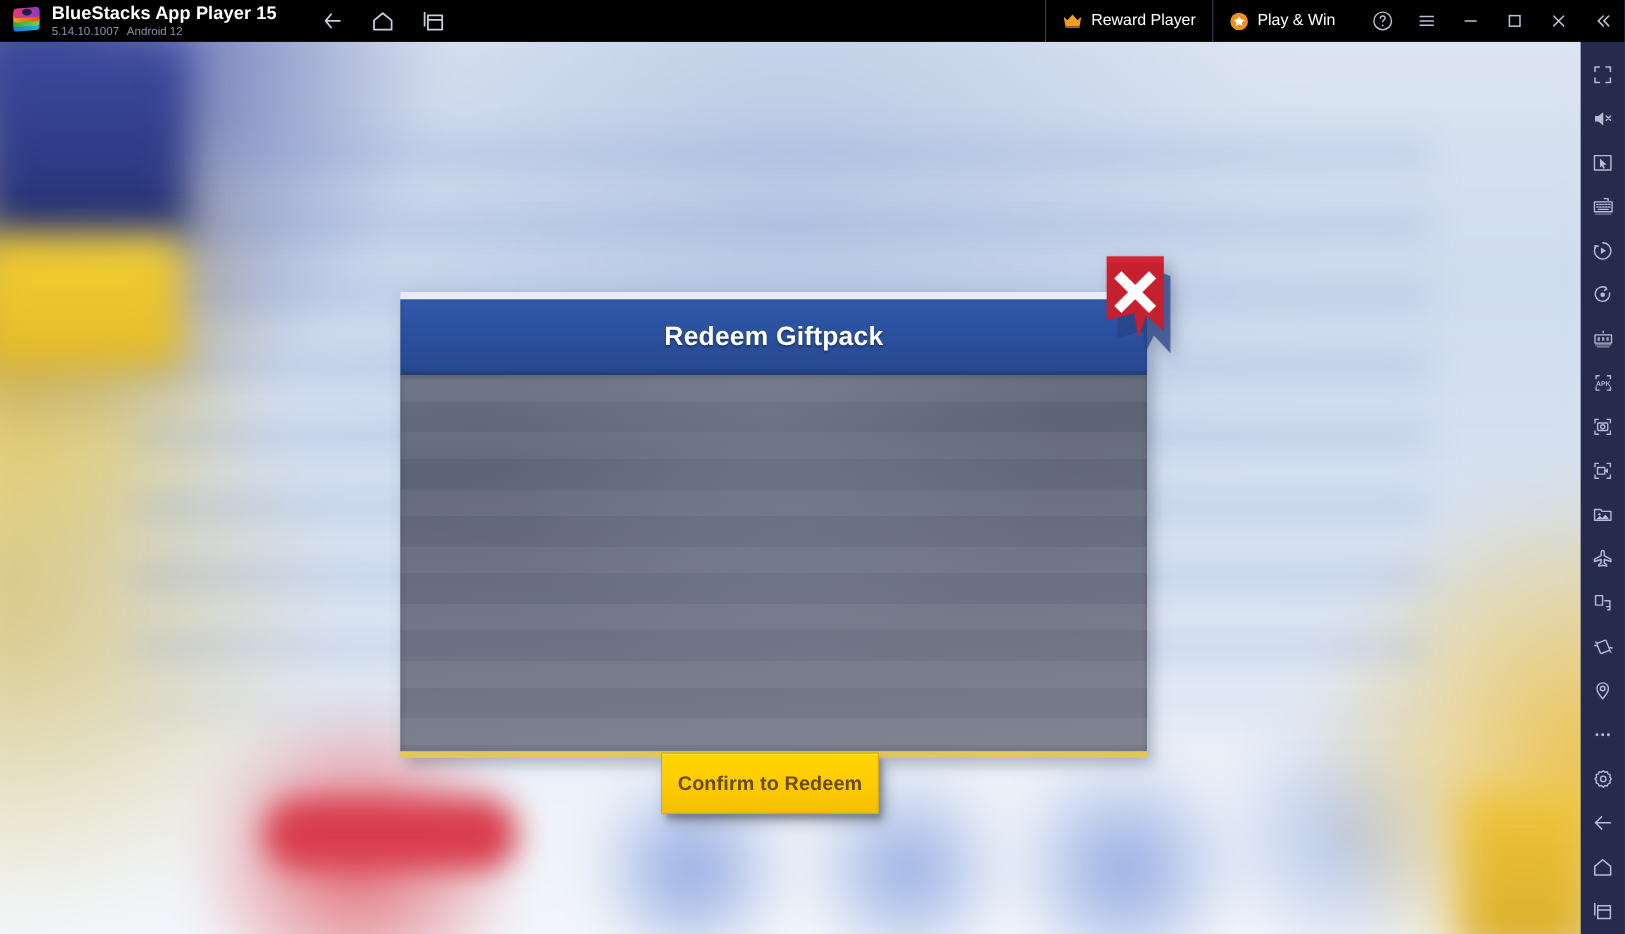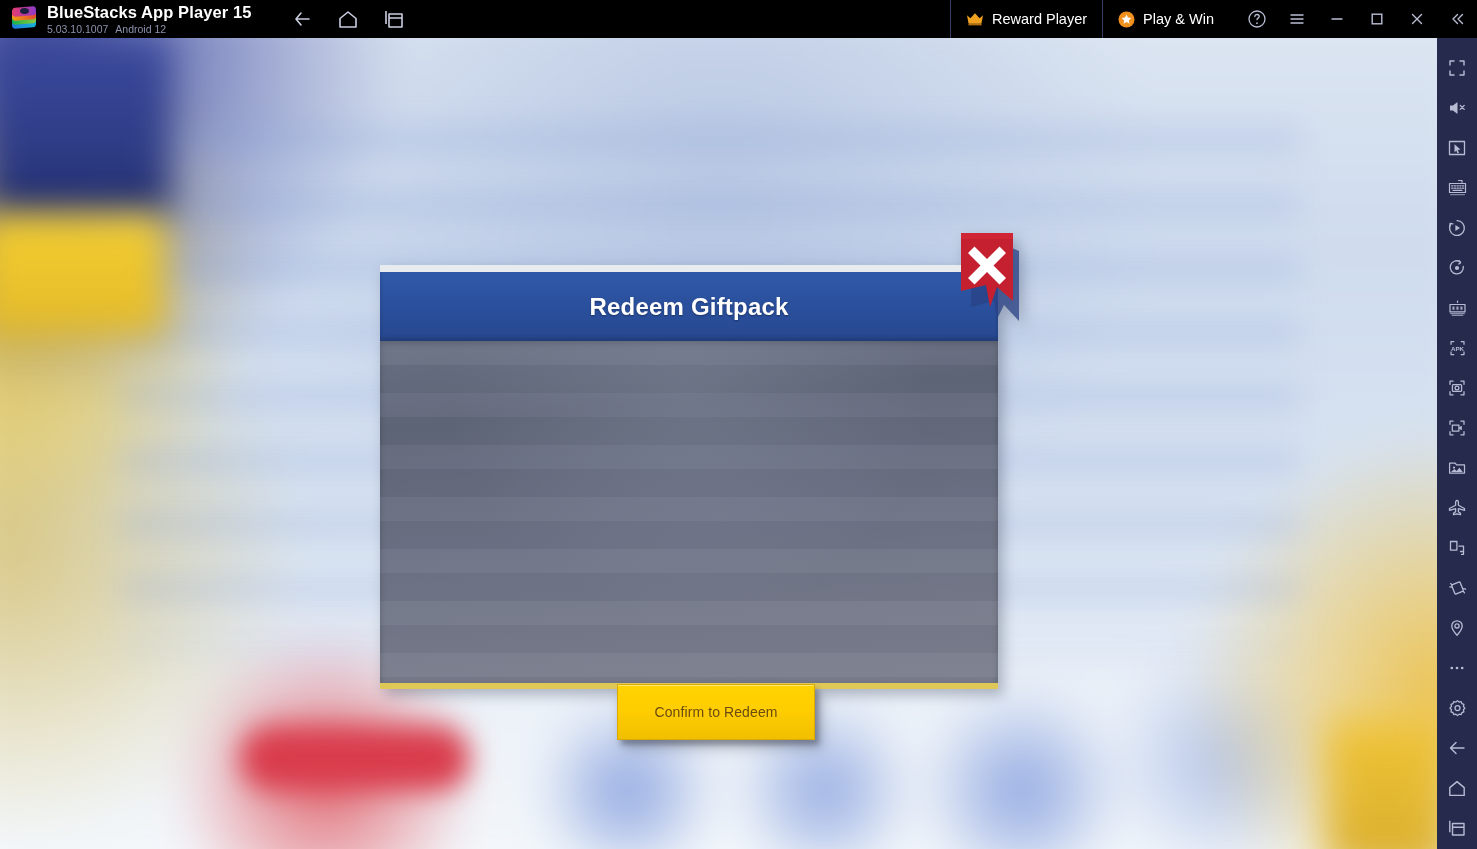--- a/index.html
+++ b/index.html
@@ -115,22 +115,22 @@
   }
   .bg-redbtn {
     position: absolute; left: 240px; bottom: 58px; width: 230px; height: 65px;
     border-radius: 34px;
     background: #d93c4c;
     filter: blur(14px);
   }
 
   
   .dialog {
-    position: absolute; left: 380px; top: 227px;
-    width: 618px; height: 430px;
+    position: absolute; left: 364px; top: 227px;
+    width: 679px; height: 430px;
     z-index: 20;
     filter: drop-shadow(5px 6px 7px rgba(40,50,70,.32));
   }
   .dlg-header {
     position: relative;
     height: 76px;
     border-top: 7px solid #e9ecef;
     background: linear-gradient(180deg,#2f59a8 0%, #2a4f9c 52%, #27488f 100%);
     display: flex; align-items: center; justify-content: center;
     box-shadow: inset 0 -3px 4px rgba(0,0,0,.18);
@@ -186,21 +186,21 @@
   .confirm-btn {
     position: absolute; left: 237px; top: 343px;
     width: 198px; height: 56px;
     background: linear-gradient(180deg,#ffd400 0%, #ffcd00 46%, #f2bf00 100%);
     border: 1px solid #d9ab00;
     display: flex; align-items: center; justify-content: center;
     cursor: pointer;
     box-shadow: 4px 5px 5px rgba(40,45,60,.34), inset 0 1px 0 rgba(255,255,255,.45);
   }
   .confirm-label {
-    color: #6b4b12; font-size: 14px; font-weight: normal; letter-spacing: .1px;
+    color: #6b4b12; font-size: 18px; font-weight: bold; letter-spacing: .1px;
   }
   .dlg-inner-blur {
     position: absolute; inset: 0; pointer-events: none;
     background:
       radial-gradient(ellipse at 50% 14%, rgba(160,170,190,.20) 0%, rgba(160,170,190,0) 55%),
       repeating-linear-gradient(180deg, rgba(255,255,255,.035) 0 24px, rgba(0,0,0,.025) 24px 52px);
   }
 </style>
 </head>
 <body>
@@ -213,21 +213,21 @@
       <div class="lay l1"></div>
         <div class="lay l2"></div>
         <div class="lay l3"></div>
         <div class="lay l4"></div>
       <div class="dot"></div>
     </div>
 
     <div class="title-block">
       <div class="title-main">BlueStacks App Player 15</div>
       <div class="title-sub">
-        <span class="ver">5.03.10.1007</span><span>Android 12</span>
+        <span class="ver">5.14.10.1007</span><span>Android 12</span>
       </div>
     </div>
 
     <div class="nav-btns">
       <div class="navbtn">
         <svg width="24" height="24" viewBox="0 0 24 24" fill="none" stroke="#c9cde0" stroke-width="1.6" stroke-linecap="round" stroke-linejoin="round">
           <path d="M19 12H6M11 6l-5 6 5 6"></path>
         </svg>
       </div>
       <div class="navbtn">

